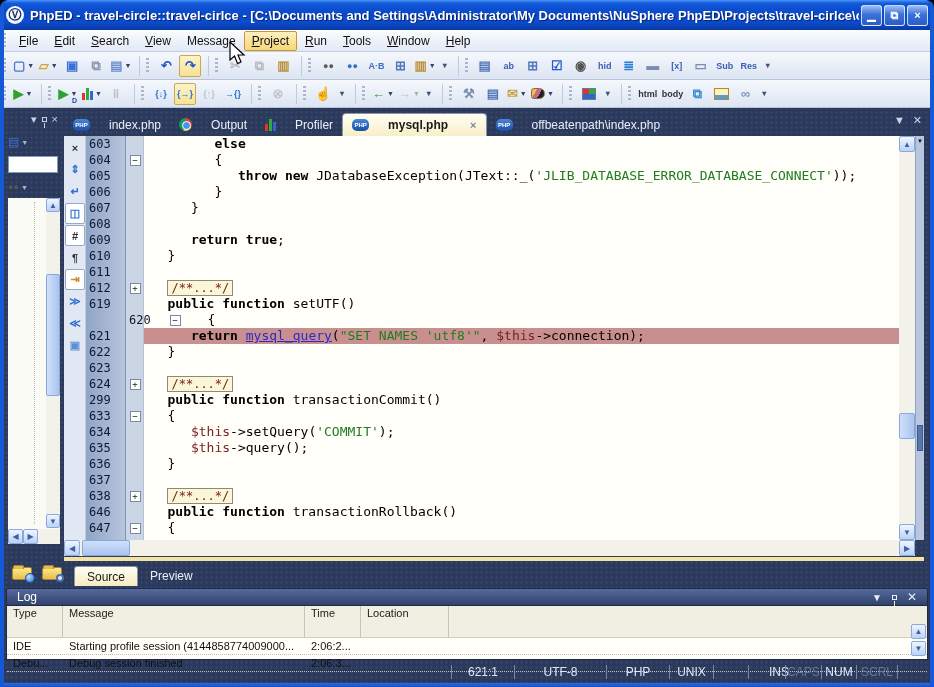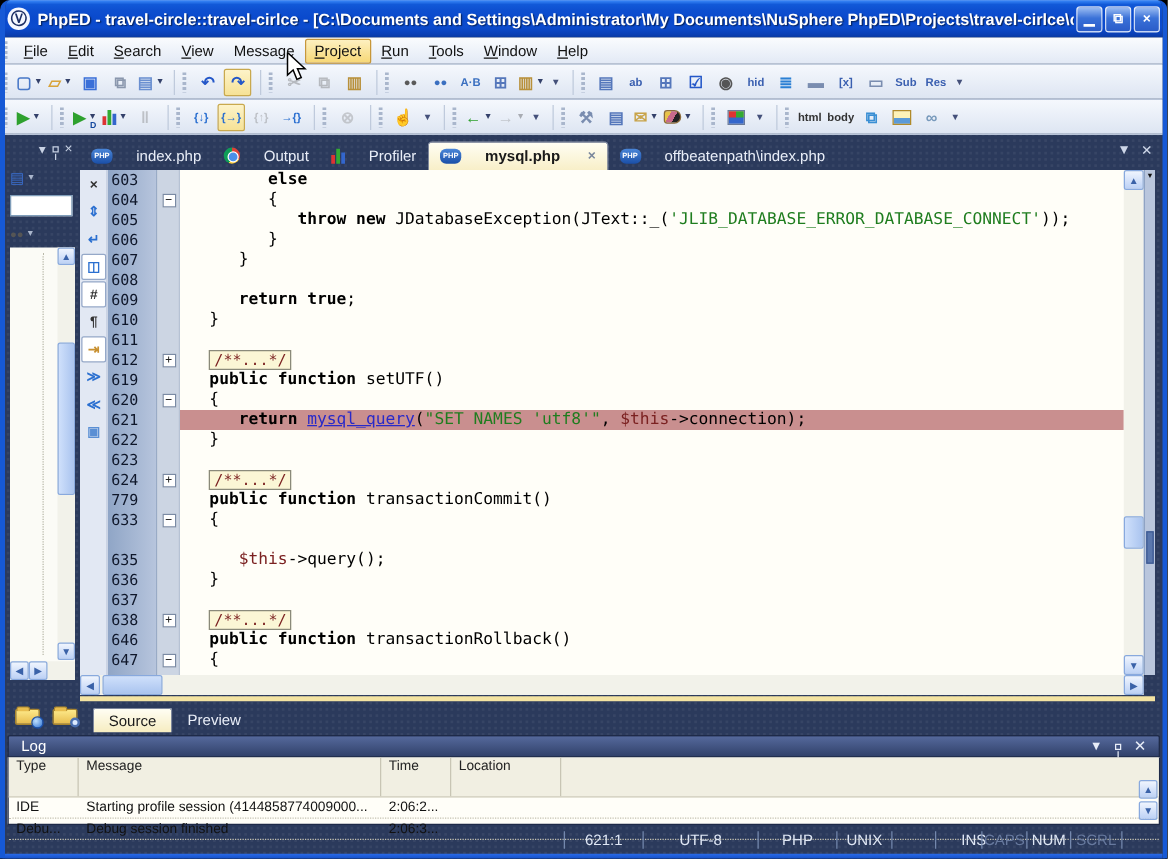--- a/index.html
+++ b/index.html
@@ -567,21 +567,21 @@
               <div class="cfold">
                 <div class="fbox">+</div>
               </div>
               <div class="ccode"><span>   </span><span class="sc">/**...*/</span></div>
             </div>
             <div class="crow" style="top: 160px;">
               <div class="cnum">619</div>
               <div class="cfold"></div>
               <div class="ccode"><span>   </span><span class="sk">public function</span><span> setUTF()</span></div>
             </div>
-            <div class="crow" style="top: 176px;">
+            <div class="crow" style="top: 176px; padding-left: 40px;">
               <div class="cnum">620</div>
               <div class="cfold">
                 <div class="fbox">−</div>
               </div>
               <div class="ccode"><span>   {</span></div>
             </div>
             <div class="crow" style="top: 192px;">
               <div class="cnum">621</div>
               <div class="cfold"></div>
               <div class="ccode hl"><span>      </span><span class="sk">return</span><span> </span><span class="sf">mysql_query</span><span>(</span><span class="ss">"SET NAMES 'utf8'"</span><span>, </span><span class="sv">$this</span><span>-&gt;connection);</span></div>
@@ -597,30 +597,35 @@
               <div class="ccode"></div>
             </div>
             <div class="crow" style="top: 240px;">
               <div class="cnum">624</div>
               <div class="cfold">
                 <div class="fbox">+</div>
               </div>
               <div class="ccode"><span>   </span><span class="sc">/**...*/</span></div>
             </div>
             <div class="crow" style="top: 256px;">
-              <div class="cnum">779</div>
+              <div class="cnum">299</div>
               <div class="cfold"></div>
               <div class="ccode"><span>   </span><span class="sk">public function</span><span> transactionCommit()</span></div>
             </div>
             <div class="crow" style="top: 272px;">
               <div class="cnum">633</div>
               <div class="cfold">
                 <div class="fbox">−</div>
               </div>
               <div class="ccode"><span>   {</span></div>
+            </div>
+            <div class="crow" style="top: 288px;">
+              <div class="cnum">634</div>
+              <div class="cfold"></div>
+              <div class="ccode"><span>      </span><span class="sv">$this</span><span>-&gt;setQuery(</span><span class="ss">'COMMIT'</span><span>);</span></div>
             </div>
             <div class="crow" style="top: 304px;">
               <div class="cnum">635</div>
               <div class="cfold"></div>
               <div class="ccode"><span>      </span><span class="sv">$this</span><span>-&gt;query();</span></div>
             </div>
             <div class="crow" style="top: 320px;">
               <div class="cnum">636</div>
               <div class="cfold"></div>
               <div class="ccode"><span>   }</span></div>

